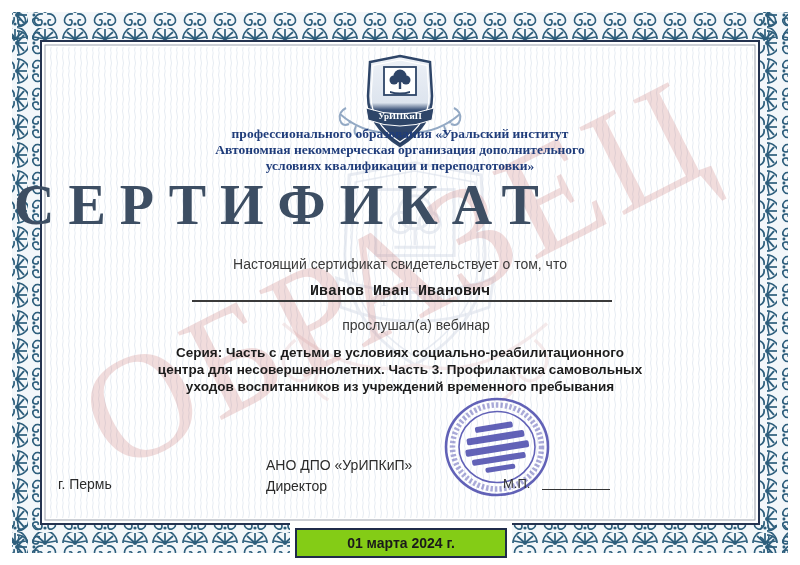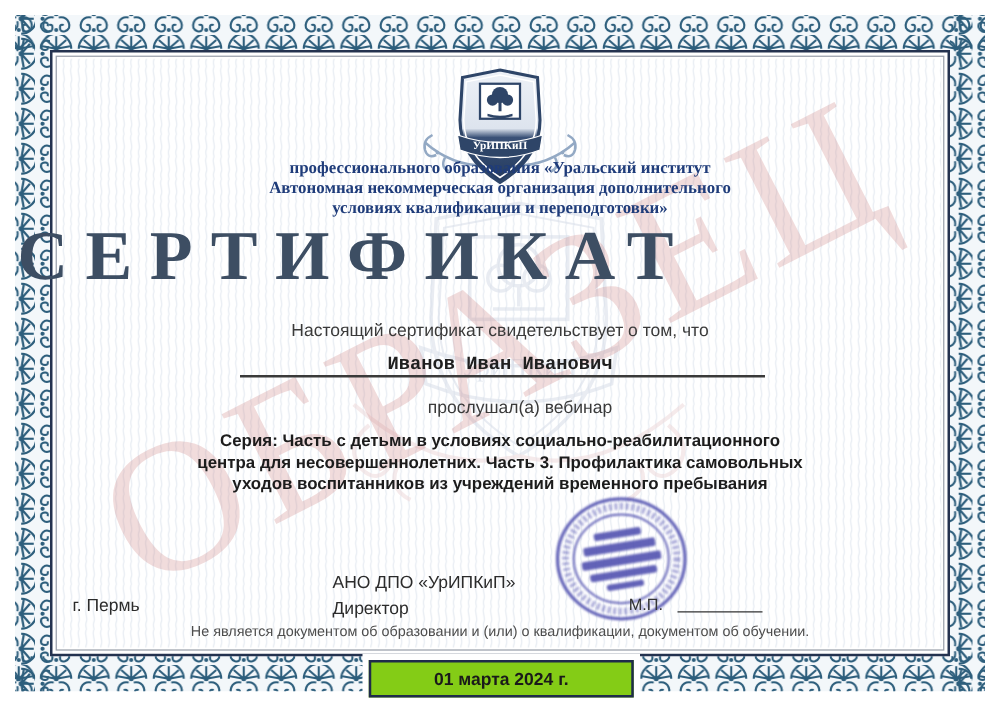--- a/index.html
+++ b/index.html
@@ -232,19 +232,18 @@
     </g>
   </svg>
 
   <div class="city">г. Пермь</div>
   <div class="director">
     <div>АНО ДПО «УрИПКиП»</div>
     <div>Директор</div>
   </div>
   <div class="mp">М.П.</div>
   <div class="sig-line"></div>
-  <div class="disclaimer">Не является документом об образовании и (или) о квалификации, документом об обучении.</div>
 
   <div class="date-box">
     <span>01 марта 2024 г.</span>
   </div>
 
 </div>
 
 </body></html>

